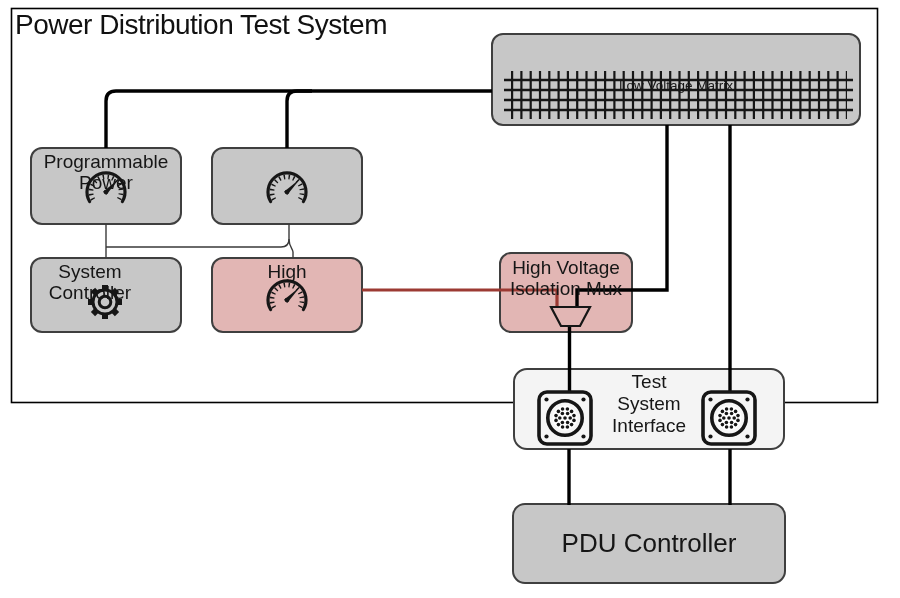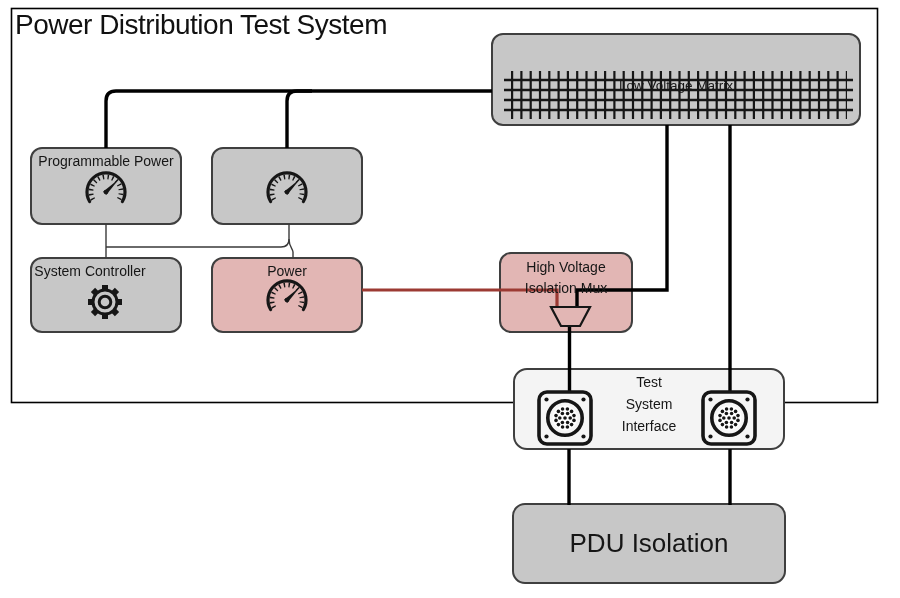--- a/index.html
+++ b/index.html
@@ -3,21 +3,21 @@
 <meta charset="utf-8">
 <style>
   html,body{margin:0;padding:0;background:#ffffff;}
   .stage{
     position:relative;width:900px;height:598px;background:#ffffff;overflow:hidden;
     font-family:Liberation Sans, sans-serif;color:#161616;padding-left:16px;
   }
   .stage svg{position:absolute;left:0;top:0;}
   .lbl{
     position:absolute;text-align:center;white-space:pre-line;
-    font-size:14px;line-height:21px;color:#161616;
+    font-size:19px;line-height:21px;color:#161616;
   }
   .title{
     position:absolute;left:15px;top:9px;font-size:28px;line-height:32px;
     color:#111111;letter-spacing:-0.5px;
   }
   .lbl-lvm{left:492px;top:35px;width:368px;font-size:13.5px;margin-top:40px;}
   .lbl-pp{left:31px;top:151px;width:150px;}
   .lbl-dmm{left:212px;top:151px;width:150px;}
   .lbl-sc{left:15px;top:261px;width:150px;}
   .lbl-hipot{left:212px;top:261px;width:150px;}
@@ -146,21 +146,21 @@
     <use href="#ic-gear" x="105" y="302"></use>
 
     <use href="#ic-connector" x="565" y="418"></use>
     <use href="#ic-connector" x="729" y="418"></use>
   </svg>
 
   <div class="title">Power Distribution Test System</div>
   <div class="lbl lbl-lvm">Low Voltage Matrix</div>
   <div class="lbl lbl-pp">Programmable Power</div>
   <div class="lbl lbl-sc">System Controller</div>
-  <div class="lbl lbl-hipot">Power</div>
+  <div class="lbl lbl-hipot">High</div>
   <div class="lbl lbl-mux">High Voltage
 Isolation Mux</div>
   <div class="lbl lbl-tsi">Test
 System
 Interface</div>
-  <div class="lbl lbl-pdu">PDU Isolation</div>
+  <div class="lbl lbl-pdu">PDU Controller</div>
 
 </div>
 
 </body></html>

